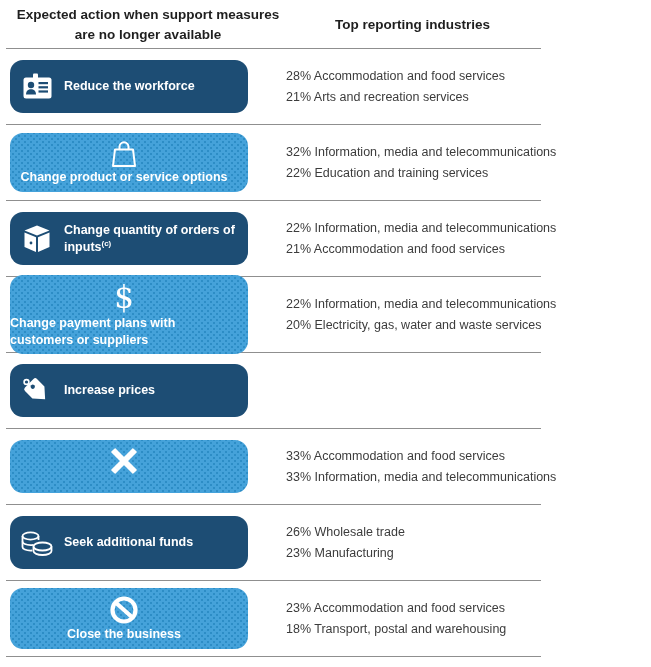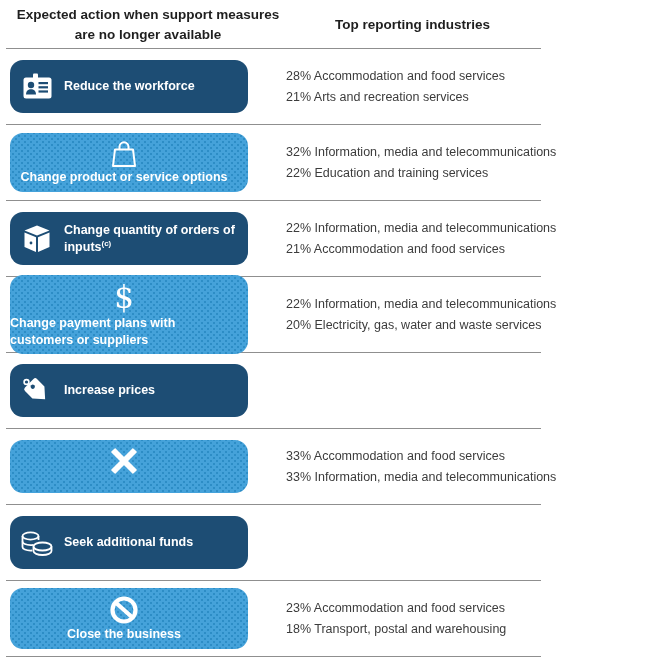--- a/index.html
+++ b/index.html
@@ -200,20 +200,24 @@
             <ellipse cx="11.5" cy="8" rx="8" ry="3.6"></ellipse>
             <path d="M3.5 8 v5.5 c0 2 3.6 3.6 8 3.6 1 0 2 -0.1 2.9 -0.25"></path>
             <path d="M3.5 13.5 v5.5 c0 2 3.6 3.6 8 3.6 .6 0 1.2 0 1.8 -0.1"></path>
             <path d="M19.5 8 v4"></path>
             <ellipse cx="23.5" cy="18.5" rx="9" ry="4"></ellipse>
             <path d="M14.5 18.5 v4.5 c0 2.2 4 4 9 4 s9 -1.8 9 -4 v-4.5"></path>
           </svg>
         </span>
         <span class="label"><span>Seek additional funds</span><sup></sup></span>
       </div>
+      <div class="industries">
+        <div class="industry-line"><span>26%</span> <span>Wholesale trade</span></div>
+        <div class="industry-line"><span>23%</span> <span>Manufacturing</span></div>
+      </div>
     </div>
 
     <div class="row">
       <div class="badge light">
         <span class="icon">
           <svg width="32" height="32" viewBox="0 0 32 32" fill="none" stroke="#fff">
             <circle cx="16" cy="16" r="11.5" stroke-width="4.2"></circle>
             <line x1="8.7" y1="9.5" x2="23.3" y2="22.5" stroke-width="4.2"></line>
           </svg>
         </span>

